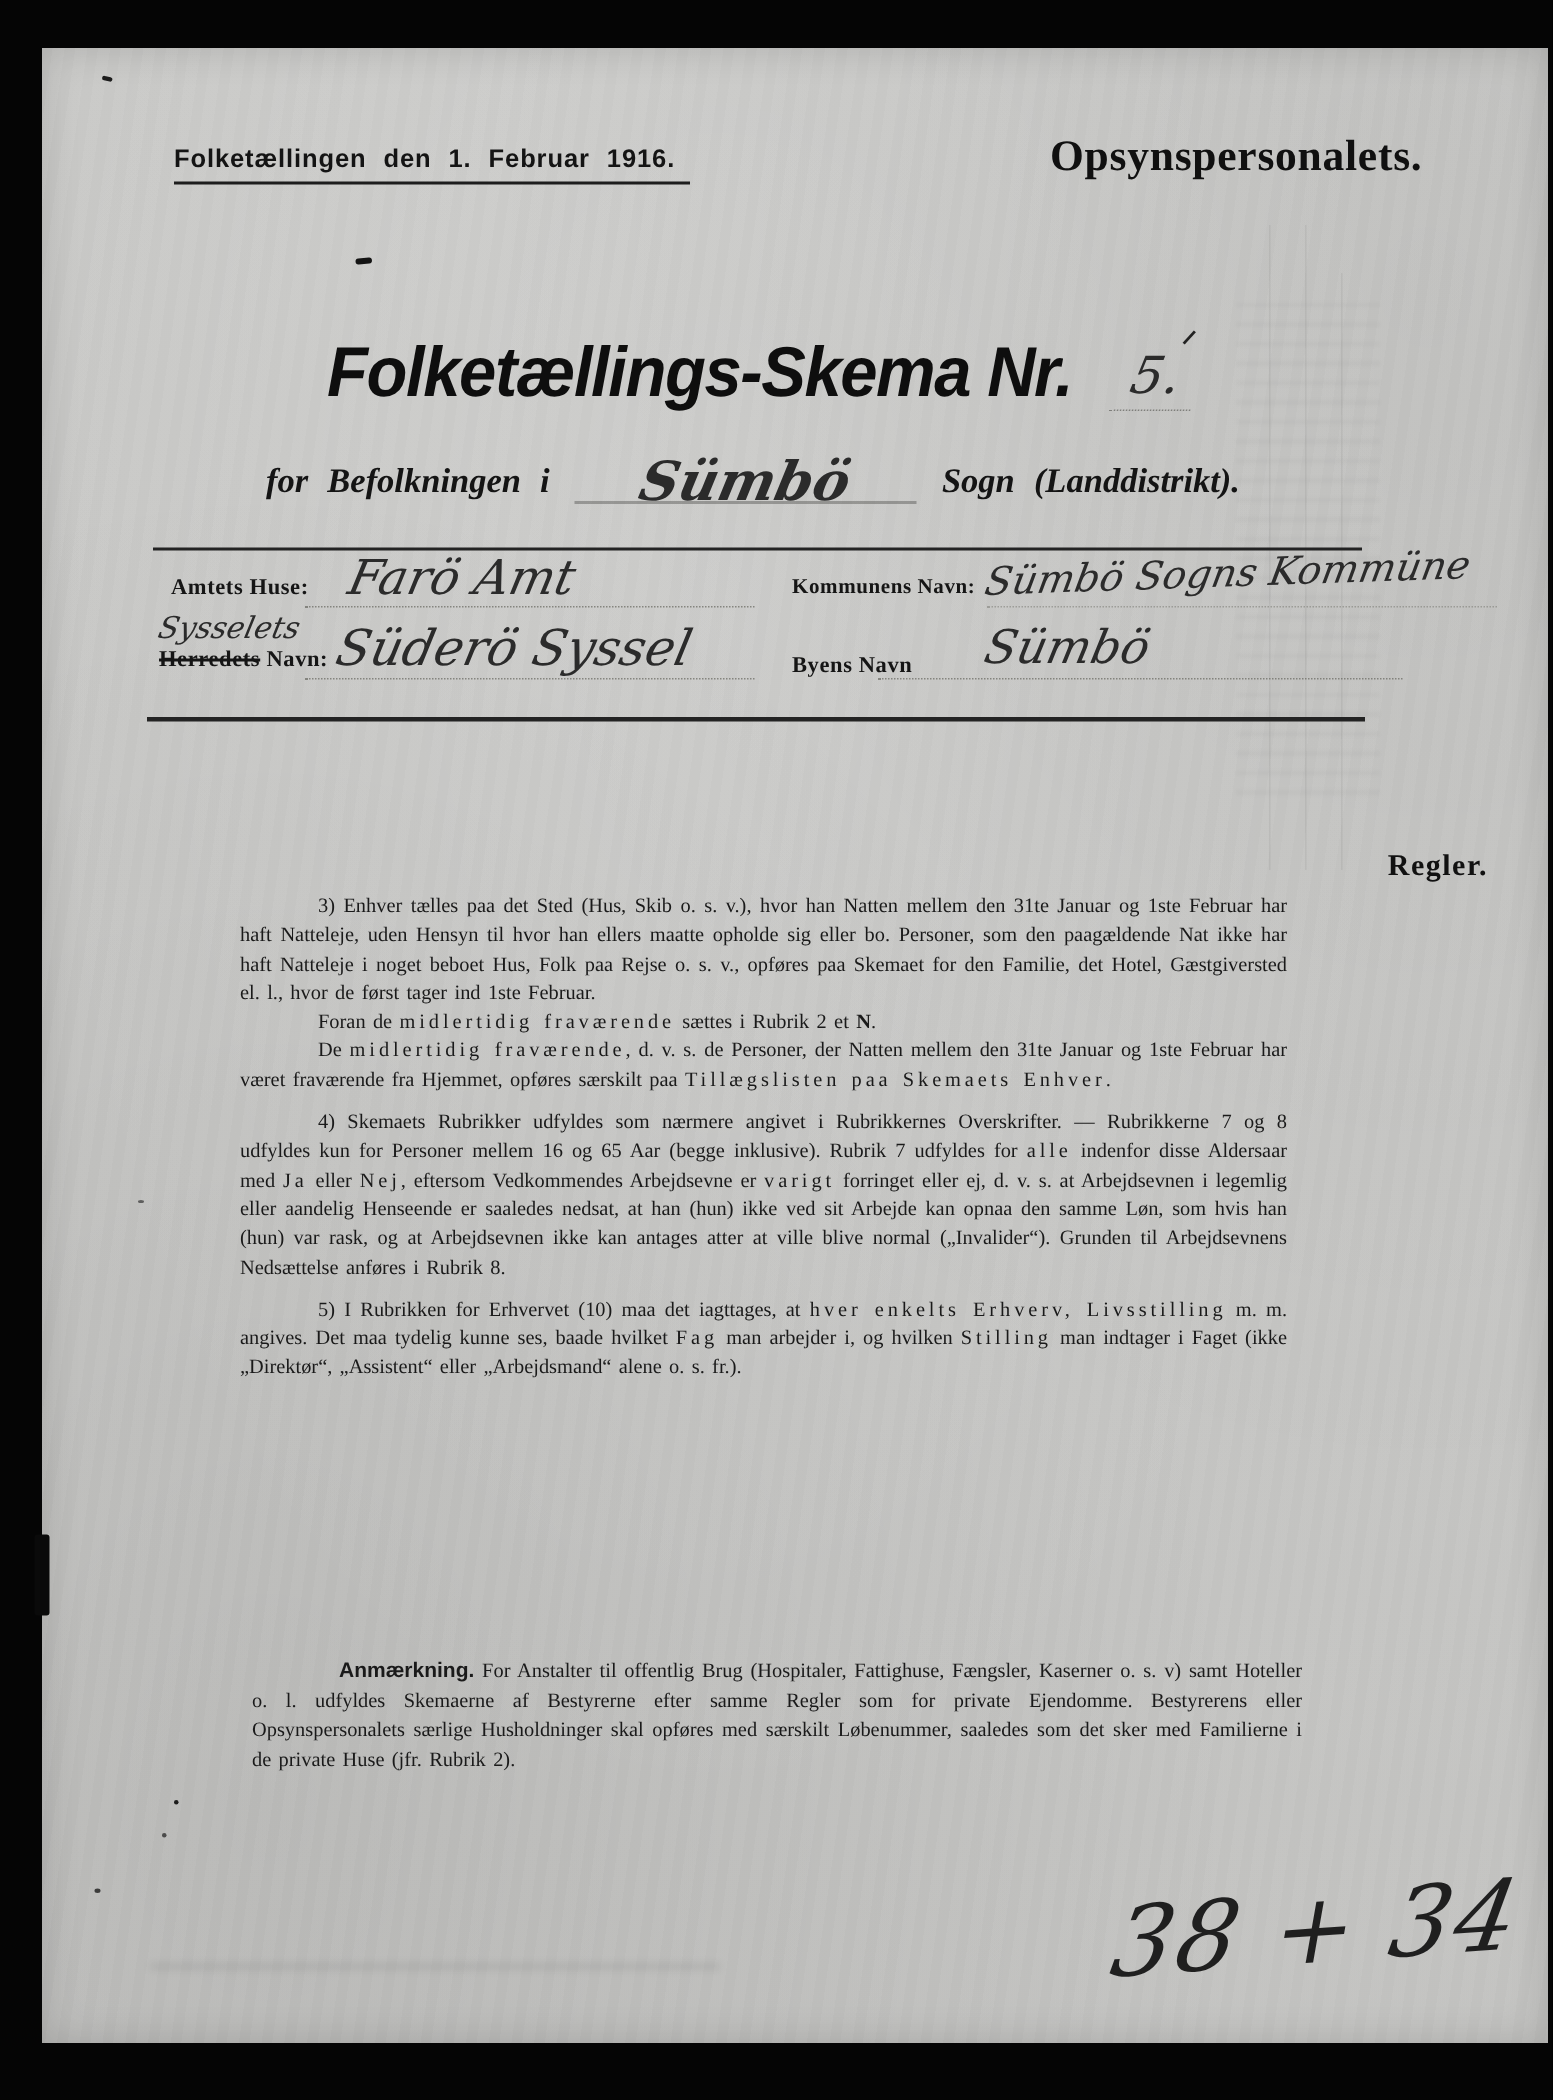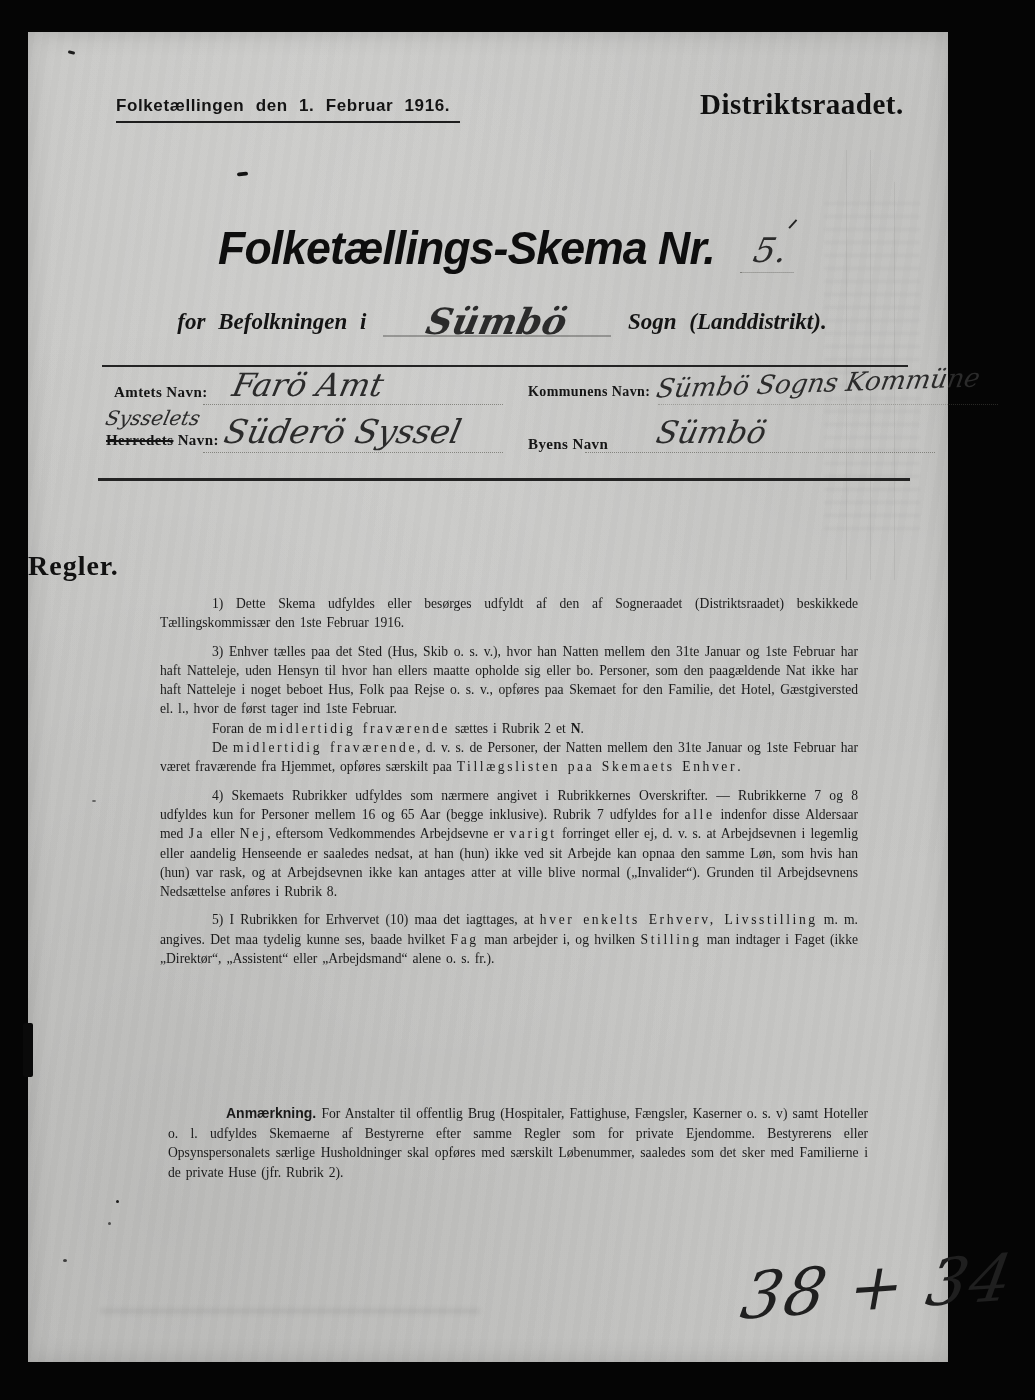--- a/index.html
+++ b/index.html
@@ -1,19 +1,19 @@
 <!DOCTYPE html>
 <html><head>
 <meta charset="utf-8">
 <style>
   html,body{margin:0;padding:0;}
   body{width:1035px;height:1400px;background:#000;font-family:"Liberation Serif",serif;}
   .stage{position:relative;width:1035px;height:1400px;background:#050505;overflow:hidden;}
 
-  .paper{position:absolute;left:28px;top:32px;width:920px;height:1330px;
+  .paper{position:absolute;left:28px;top:32px;width:1004px;height:1330px;
     background:
       radial-gradient(ellipse at 45% 28%, rgba(255,255,255,0.10), transparent 62%),
       radial-gradient(ellipse at 15% 88%, rgba(0,0,0,0.05), transparent 55%),
       radial-gradient(ellipse at 92% 12%, rgba(0,0,0,0.04), transparent 50%),
       linear-gradient(180deg,#cacac8 0%,#c7c7c5 55%,#c3c3c1 100%);
     box-shadow: inset 0 0 26px rgba(0,0,0,0.14);
     color:#191919;}
   .texture{position:absolute;inset:0;pointer-events:none;
     background:repeating-linear-gradient(98deg, rgba(0,0,0,0.012) 0 7px, rgba(255,255,255,0.012) 7px 15px);}
 
@@ -75,22 +75,22 @@
   .write-line{position:absolute;border-bottom:1px dotted rgba(95,95,88,.65);white-space:nowrap;}
   .wl-amt{left:175px;top:334px;width:300px;height:38px;}
   .wl-amt .hw{font-size:32px;padding-left:30px;}
   .wl-kommune{left:630px;top:336px;width:340px;height:36px;border-bottom-color:rgba(95,95,88,.4);}
   .wl-kommune .hw{font-size:26px;transform:skewX(-12deg) rotate(-2deg);}
   .wl-syssel{left:175px;top:380px;width:300px;height:40px;}
   .wl-syssel .hw{font-size:33px;padding-left:22px;}
   .wl-by{left:557px;top:382px;width:350px;height:38px;}
   .wl-by .hw{font-size:31px;padding-left:72px;}
 
-  .regler{position:absolute;left:0;top:518px;width:948px;margin:0;text-align:left;
-    font-family:"Liberation Serif",serif;font-weight:bold;font-size:28px;letter-spacing:1px;color:#111;}
+  .regler{position:absolute;left:0;top:518px;width:948px;margin:16px;text-align:right;
+    font-family:"Liberation Serif",serif;font-weight:bold;font-size:20px;letter-spacing:1px;color:#111;}
 
   .rules-text{position:absolute;left:132px;top:562px;width:698px;
     font-family:"Liberation Serif",serif;font-size:13.6px;line-height:19.3px;
     text-align:justify;color:#1a1a1a;word-spacing:1.5px;}
   .rules-text p{margin:0 0 9px;text-indent:52px;}
   .rules-text p.tight{margin-bottom:0;}
   .sp{letter-spacing:2.6px;}
   .bN{font-weight:bold;}
 
   .note{position:absolute;left:140px;top:1072px;width:700px;margin:0;
@@ -115,54 +115,53 @@
     <div class="bleed-band"></div>
 
     <div class="binder-mark"></div>
     <div class="speck s1"></div>
     <div class="speck s2"></div>
     <div class="speck s3"></div>
     <div class="speck s4"></div>
     <div class="speck s5"></div>
 
     <div class="census-date">Folketællingen den 1. Februar 1916.</div>
-    <div class="region">Distriktsraadet.</div>
+    <div class="region">Opsynspersonalets.</div>
     <div class="tick-mark"></div>
 
     <div class="title-row">
       <span class="main-title">Folketællings-Skema Nr.</span><span class="hw title-number">5.</span>
     </div>
 
     <div class="subtitle-row">
       <span>for Befolkningen i</span>
       <span class="fill-line"><span class="hw">Sümbö</span></span>
       <span>Sogn (Landdistrikt).</span>
     </div>
 
     <div class="rule rule-top"></div>
 
-    <div class="field-label lbl-amt">Amtets Navn:</div>
+    <div class="field-label lbl-amt">Amtets Huse:</div>
     <div class="write-line wl-amt"><span class="hw">Farö Amt</span></div>
 
     <div class="field-label lbl-kommune">Kommunens Navn:</div>
     <div class="write-line wl-kommune"><span class="hw">Sümbö Sogns Kommüne</span></div>
 
     <div class="hw hw-syssel-label">Sysselets</div>
     <div class="field-label lbl-herred"><span class="struck">Herredets</span> <span>Navn:</span></div>
     <div class="write-line wl-syssel"><span class="hw">Süderö Syssel</span></div>
 
     <div class="field-label lbl-by">Byens Navn</div>
     <div class="write-line wl-by"><span class="hw">Sümbö</span></div>
 
     <div class="rule rule-bottom"></div>
 
     <h2 class="regler">Regler.</h2>
 
     <div class="rules-text">
-      <p class="r">1) Dette Skema udfyldes eller besørges udfyldt af den af Sogneraadet (Distriktsraadet) beskikkede Tællingskommissær den 1ste Februar 1916.</p>
       <p class="r tight">3) Enhver tælles paa det Sted (Hus, Skib o. s. v.), hvor han Natten mellem den 31te Januar og 1ste Februar har haft Natteleje, uden Hensyn til hvor han ellers maatte opholde sig eller bo.  Personer, som den paagældende Nat ikke har haft Natteleje i noget beboet Hus, Folk paa Rejse o. s. v., opføres paa Skemaet for den Familie, det Hotel, Gæstgiversted el. l., hvor de først tager ind 1ste Februar.</p>
       <p class="r tight"><span>Foran de </span><span class="sp">midlertidig fraværende</span><span> sættes i Rubrik 2 et </span><span class="bN">N</span><span>.</span></p>
       <p class="r"><span>De </span><span class="sp">midlertidig fraværende</span><span>, d. v. s. de Personer, der Natten mellem den 31te Januar og 1ste Februar har været fraværende fra Hjemmet, opføres særskilt paa </span><span class="sp">Tillægslisten paa Skemaets Enhver</span><span>.</span></p>
       <p class="r"><span>4) Skemaets Rubrikker udfyldes som nærmere angivet i Rubrikkernes Overskrifter. — Rubrikkerne 7 og 8 udfyldes kun for Personer mellem 16 og 65 Aar (begge inklusive).  Rubrik 7 udfyldes for </span><span class="sp">alle</span><span> indenfor disse Aldersaar med </span><span class="sp">Ja</span><span> eller </span><span class="sp">Nej</span><span>, eftersom Vedkommendes Arbejdsevne er </span><span class="sp">varigt</span><span> forringet eller ej, d. v. s. at Arbejdsevnen i legemlig eller aandelig Henseende er saaledes nedsat, at han (hun) ikke ved sit Arbejde kan opnaa den samme Løn, som hvis han (hun) var rask, og at Arbejdsevnen ikke kan antages atter at ville blive normal („Invalider“).  Grunden til Arbejdsevnens Nedsættelse anføres i Rubrik 8.</span></p>
       <p class="r"><span>5) I Rubrikken for Erhvervet (10) maa det iagttages, at </span><span class="sp">hver enkelts Erhverv, Livsstilling</span><span> m. m. angives.  Det maa tydelig kunne ses, baade hvilket </span><span class="sp">Fag</span><span> man arbejder i, og hvilken </span><span class="sp">Stilling</span><span> man indtager i Faget (ikke „Direktør“, „Assistent“ eller „Arbejdsmand“ alene o. s. fr.).</span></p>
     </div>
 
     <p class="note"><span class="note-label">Anmærkning.</span><span> For Anstalter til offentlig Brug (Hospitaler, Fattighuse, Fængsler, Kaserner o. s. v) samt Hoteller o. l. udfyldes Skemaerne af Bestyrerne efter samme Regler som for private Ejendomme.  Bestyrerens eller Opsynspersonalets særlige Husholdninger skal opføres med særskilt Løbenummer, saaledes som det sker med Familierne i de private Huse (jfr. Rubrik 2).</span></p>
 
     <div class="sum hw">38 + 34</div>

